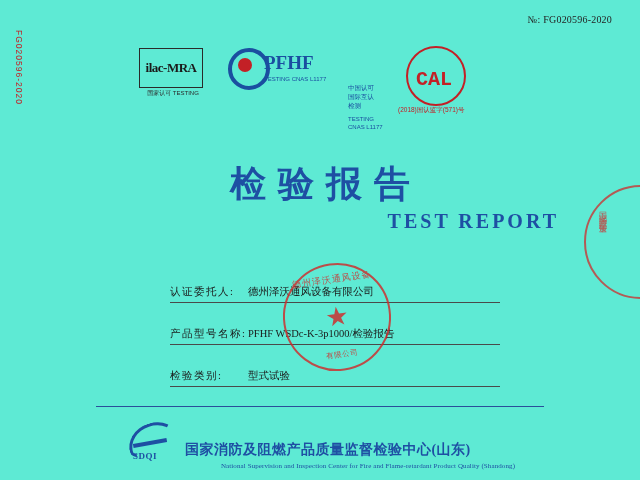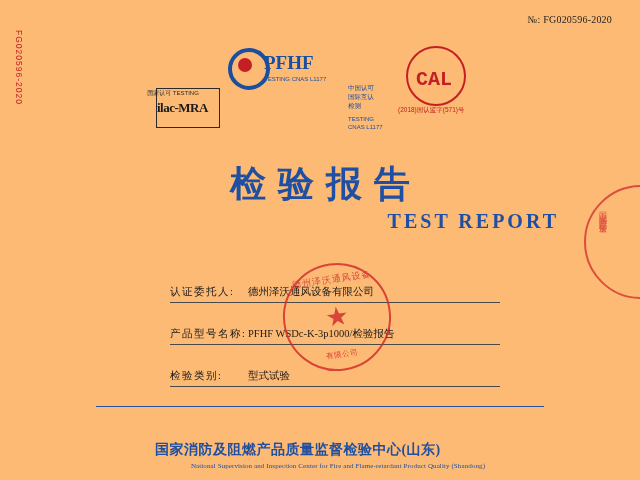--- a/index.html
+++ b/index.html
@@ -10,21 +10,21 @@
   body {
     width: 640px;
     height: 480px;
     overflow: hidden;
     font-family: "Liberation Sans", sans-serif;
   }
   .page {
     position: relative;
     width: 640px;
     height: 480px;
-    background: #fdba74;
+    background: #5eead4;
   }
   
   .serial {
     position: absolute;
     top: 14px;
     right: 28px;
     font-size: 10px;
     color: #232323;
     letter-spacing: 0.2px;
     font-family: "Liberation Serif", serif;
@@ -85,29 +85,28 @@
   
   .ilac {
     position: absolute;
     left: 136px;
     top: 6px;
     width: 74px;
     height: 64px;
   }
   .ilac .box {
     position: absolute;
-    left: 20px;
+    left: 3px;
     top: 4px;
     width: 62px;
     height: 38px;
     border: 1.5px solid #2a2a2a;
     display: flex;
     align-items: center;
-    justify-content: flex-start;
-    margin-top: 40px;
+    justify-content: center;
   }
   .ilac .box .lab {
     font-size: 13px;
     font-weight: bold;
     color: #1a1a1a;
     letter-spacing: -0.5px;
     font-family: "Liberation Serif", serif;
   }
   .ilac .cap {
     position: absolute;
@@ -489,19 +488,24 @@
 
   <div class="stamp">
     <div class="arc-top">德州泽沃通风设备</div>
     <div class="star">★</div>
     <div class="arc-bottom">有限公司</div>
   </div>
 
   <div class="footer-rule"></div>
 
   <div class="footer">
+    <div class="sdqi-mark">
+      <div class="swoosh"></div>
+      <div class="bar"></div>
+      <div class="name">SDQI</div>
+    </div>
     <div class="footer-text">
       <div class="cn">国家消防及阻燃产品质量监督检验中心(山东)</div>
       <div class="en">National Supervision and Inspection Center for Fire and Flame-retardant Product Quality (Shandong)</div>
     </div>
   </div>
 
 </div>
 
 </body></html>

